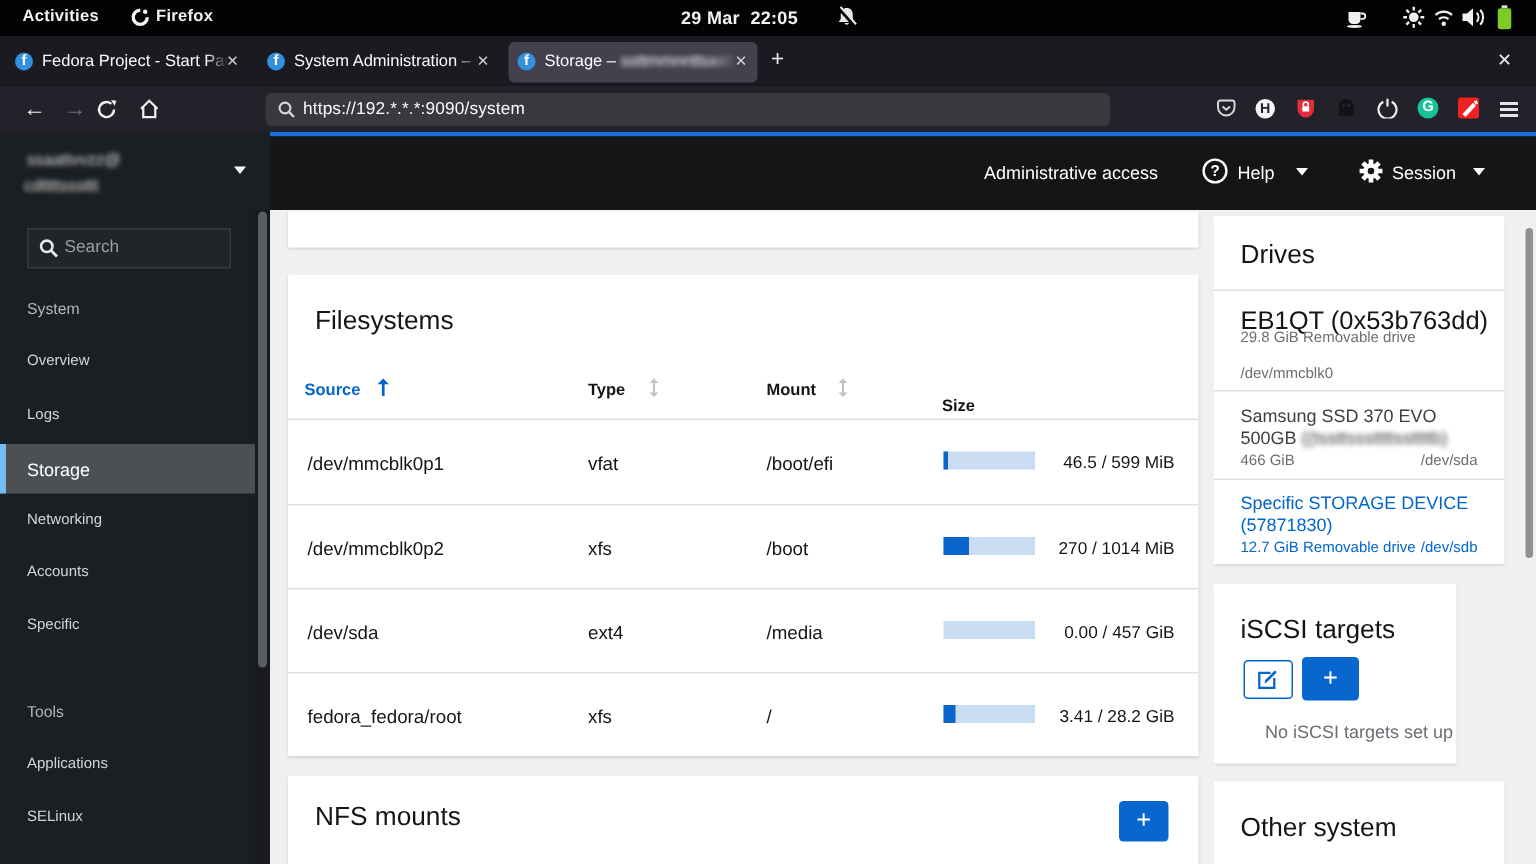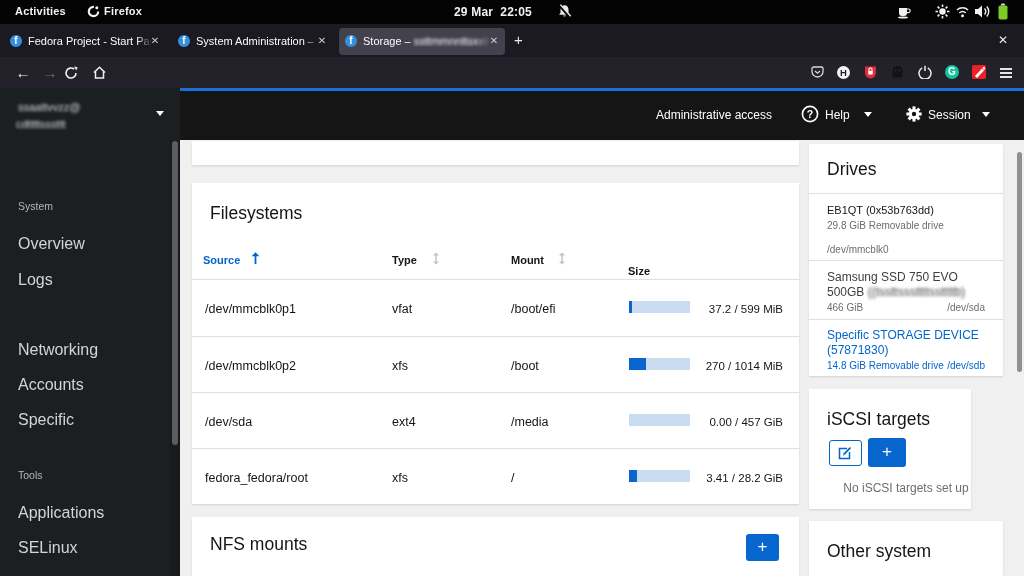--- a/index.html
+++ b/index.html
@@ -22,21 +22,21 @@
   #navbar { left:0; top:57px; width:1024px; height:31px; background:#23222b; }
   .nbico { position:absolute; top:0; height:31px; line-height:31px; text-align:center; color:#eef0f2; }
   #urlbar { position:absolute; left:177px; top:5px; width:563px; height:22px; background:#39383f; border-radius:4px; color:#fbfbfe; }
 
   
   #blueline { left:180px; top:88px; width:844px; height:3px; background:#1a6fd9; }
   #masthead { left:180px; top:91px; width:844px; height:49px; background:#151515; color:#fff; font-size:12px; }
   #sidebar { left:0; top:88px; width:180px; height:488px; background:#1c1f22; color:#d2d5d8; }
   #sidegutter { left:170px; top:140px; width:10px; height:436px; background:#181a1d; }
   #sidethumb { left:172px; top:141px; width:6px; height:304px; background:#5a5e62; border-radius:3px; }
-  .navitem { position:absolute; left:18px; font-size:16px; color:#d2d5d8; }
+  .navitem { position:absolute; left:18px; font-size:10px; color:#d2d5d8; }
   .navhead { position:absolute; left:18px; font-size:10.5px; color:#b3b6b9; }
 
   #content { left:180px; top:140px; width:844px; height:436px; background:#f0f0f0; }
   .card { position:absolute; background:#fff; box-shadow:0 1px 2px rgba(0,0,0,.12); }
   .ctitle { position:absolute; font-size:17.5px; color:#151515; }
   .sep { position:absolute; left:0; width:100%; height:1px; background:#e0e0e0; }
   .th { position:absolute; font-size:11px; font-weight:bold; color:#151515; }
   .td { position:absolute; font-size:12.5px; color:#151515; }
   .sm { font-size:10px; letter-spacing:0; }
   .gray { color:#6a6e73; }
@@ -131,20 +131,27 @@
 <div id="navbar" class="abs">
   <span class="nbico" style="left:13px; width:20px; font-size:15px;">←</span>
   <span class="nbico" style="left:40px; width:20px; font-size:15px; color:#6e6d78;">→</span>
   <svg class="abs" style="left:64px; top:9px;" width="14" height="14" viewBox="0 0 14 14">
       <path d="M12 7 a5 5 0 1 1 -1.8-3.8" fill="none" stroke="#eef0f2" stroke-width="1.6"></path>
       <polygon points="10,0.6 13.6,1.2 12.4,4.6" fill="#eef0f2"></polygon>
     </svg>
   <svg class="abs" style="left:92px; top:8px;" width="15" height="15" viewBox="0 0 15 15">
       <path d="M2 7.5 L7.5 2.2 L13 7.5 M3.5 6.5 V13 h8 V6.5" fill="none" stroke="#eef0f2" stroke-width="1.5"></path>
     </svg>
+  <div id="urlbar">
+    <svg class="abs" style="left:8px; top:5px;" width="12" height="12" viewBox="0 0 12 12">
+        <circle cx="5" cy="5" r="3.6" fill="none" stroke="#d7d7db" stroke-width="1.4"></circle>
+        <line x1="7.8" y1="7.8" x2="11" y2="11" stroke="#d7d7db" stroke-width="1.6"></line>
+      </svg>
+    <span class="abs" style="left:25px; top:4.5px; font-size:11.5px; letter-spacing:.1px;">https://192.*.*.*:9090/system</span>
+  </div>
 
   <svg class="abs" style="left:811px; top:9px;" width="13" height="13" viewBox="0 0 13 13">
       <path d="M1 2.5 a1.5 1.5 0 0 1 1.5-1.5 h8 a1.5 1.5 0 0 1 1.5 1.5 v3 a5.5 5.5 0 0 1 -11 0z" fill="none" stroke="#d8d8de" stroke-width="1.3"></path>
       <path d="M4 5 l2.5 2.2 L9 5" fill="none" stroke="#d8d8de" stroke-width="1.3"></path>
     </svg>
   <div class="abs" style="left:837px; top:9px; width:13px; height:13px; border-radius:50%; background:#f5f5f7; color:#23222b; font-size:9.5px; font-weight:bold; text-align:center; line-height:13px;">H</div>
   <svg class="abs" style="left:864px; top:8px;" width="13" height="14" viewBox="0 0 13 14">
       <path d="M1 1.5 h11 v6 a5.5 6 0 0 1 -5.5 6 a5.5 6 0 0 1 -5.5-6z" fill="#e12d3b"></path>
       <rect x="4.2" y="5.8" width="4.6" height="3.6" rx="0.6" fill="#fff"></rect>
       <path d="M4.9 5.8 v-1.2 a1.6 1.6 0 0 1 3.2 0 v1.2" fill="none" stroke="#fff" stroke-width="1.1"></path>
@@ -197,23 +204,33 @@
       <circle cx="9" cy="9" r="2.2" fill="#151515"></circle>
     </svg>
   <span class="abs" style="left:748px; top:17px;">Session</span>
   <div class="caret" style="left:802px; top:21px;"></div>
 </div>
 
 <div id="sidebar" class="abs">
   <div class="abs blurred" style="left:18px; top:13px; font-size:11px; color:#dcdcdc;">ssaattvvzz@</div>
   <div class="abs blurred" style="left:16px; top:30px; font-size:11px; color:#dcdcdc;">cdttttsssttt</div>
   <div class="caret" style="left:156px; top:23px;"></div>
+  <div class="abs" style="left:18px; top:64px; width:136px; height:27px; background:#222528; border:1px solid #35383c;">
+    <svg class="abs" style="left:7px; top:6px;" width="13" height="13" viewBox="0 0 13 13">
+        <circle cx="5.2" cy="5.2" r="3.8" fill="none" stroke="#e8e8e8" stroke-width="1.7"></circle>
+        <line x1="8.2" y1="8.2" x2="12" y2="12" stroke="#e8e8e8" stroke-width="1.9"></line>
+      </svg>
+    <span class="abs" style="left:24px; top:6px; font-size:11.5px; color:#9b9ea1;">Search</span>
+  </div>
   <div class="navhead" style="top:112px;">System</div>
   <div class="navitem" style="top:147px;">Overview</div>
   <div class="navitem" style="top:183px;">Logs</div>
+  <div class="abs" style="left:0; top:208px; width:170px; height:33px; background:#4c5053; border-left:4px solid #73bcf7;">
+    <span class="abs" style="left:14px; top:10px; font-size:12px; color:#fff;">Storage</span>
+  </div>
   <div class="navitem" style="top:253px;">Networking</div>
   <div class="navitem" style="top:288px;">Accounts</div>
   <div class="navitem" style="top:323px;">Specific</div>
   <div class="navhead" style="top:381px;">Tools</div>
   <div class="navitem" style="top:416px;">Applications</div>
   <div class="navitem" style="top:451px;">SELinux</div>
 </div>
 <div id="sidegutter" class="abs"></div>
 <div id="sidethumb" class="abs"></div>
 
@@ -242,21 +259,21 @@
       </svg>
     <div class="th" style="left:436px; top:82px;">Size</div>
     <div class="sep" style="top:96px;"></div>
 
     <div class="td" style="left:13px; top:119px;">/dev/mmcblk0p1</div>
     <div class="td" style="left:200px; top:119px;">vfat</div>
     <div class="td" style="left:319px; top:119px;">/boot/efi</div>
     <div class="bar" style="left:437px; top:118px;">
         <div class="fill" style="width:3px;"></div>
       </div>
-    <div class="sizetx" style="left:491px; top:120px;">37.2 / 599 MiB</div>
+    <div class="sizetx" style="left:491px; top:120px;">46.5 / 599 MiB</div>
     <div class="sep" style="top:153px;"></div>
 
     <div class="td" style="left:13px; top:176px;">/dev/mmcblk0p2</div>
     <div class="td" style="left:200px; top:176px;">xfs</div>
     <div class="td" style="left:319px; top:176px;">/boot</div>
     <div class="bar" style="left:437px; top:175px;">
         <div class="fill" style="width:17px;"></div>
       </div>
     <div class="sizetx" style="left:491px; top:177px;">270 / 1014 MiB</div>
     <div class="sep" style="top:209px;"></div>
@@ -278,32 +295,32 @@
   </div>
 
   <div class="card" style="left:12px; top:377px; width:607px; height:70px;">
     <div class="ctitle" style="left:18px; top:17px;">NFS mounts</div>
     <div class="pbtn" style="left:554px; top:17px; width:33px; height:27px; font-size:17px; line-height:26px;">+</div>
   </div>
 
   <div class="card" style="left:629px; top:4px; width:194px; height:232px;">
     <div class="ctitle" style="left:18px; top:15px;">Drives</div>
     <div class="sep" style="top:49px;"></div>
-    <div class="td" style="left:18px; top:60px; font-size:11px;">EB1QT (0x53b763dd)</div>
+    <div class="td" style="left:18px; top:60px; font-size:17px;">EB1QT (0x53b763dd)</div>
     <div class="td gray sm" style="left:18px; top:76px;">29.8 GiB Removable drive</div>
     <div class="td gray sm" style="left:18px; top:100px;">/dev/mmcblk0</div>
     <div class="sep" style="top:116px;"></div>
-    <div class="td" style="left:18px; top:126px; color:#3c4146; font-size:12px;">Samsung SSD 750 EVO</div>
+    <div class="td" style="left:18px; top:126px; color:#3c4146; font-size:12px;">Samsung SSD 370 EVO</div>
     <div class="td" style="left:18px; top:141px; color:#3c4146; font-size:12px;">500GB <span class="blurred">((tssttsssttttssttttb)</span></div>
     <div class="td gray sm" style="left:18px; top:158px;">466 GiB</div>
     <div class="td gray sm" style="left:0px; top:158px; width:176px; text-align:right;">/dev/sda</div>
     <div class="sep" style="top:175px;"></div>
     <div class="td blue" style="left:18px; top:184px; font-size:12px;">Specific STORAGE DEVICE</div>
     <div class="td blue" style="left:18px; top:199px; font-size:12px;">(57871830)</div>
-    <div class="td blue sm" style="left:18px; top:216px;">14.8 GiB Removable drive</div>
+    <div class="td blue sm" style="left:18px; top:216px;">12.7 GiB Removable drive</div>
     <div class="td blue sm" style="left:0px; top:216px; width:176px; text-align:right;">/dev/sdb</div>
   </div>
 
   <div class="card" style="left:629px; top:249px; width:162px; height:120px;">
     <div class="ctitle" style="left:18px; top:20px;">iSCSI targets</div>
     <div class="abs" style="left:20px; top:51px; width:33px; height:26px; background:#fff; border:1px solid #0066cc; border-radius:3px;">
       <svg class="abs" style="left:8px; top:5px;" width="14" height="14" viewBox="0 0 14 14">
           <path d="M9 2.5 H1.5 V12.5 H11.5 V6" fill="none" stroke="#0066cc" stroke-width="1.5"></path>
           <path d="M5 9.7 L5.6 7.2 L11.3 1.5 a0.9 0.9 0 0 1 1.3 0 l0 0 a0.9 0.9 0 0 1 0 1.3 L6.9 8.5z" fill="#0066cc"></path>
         </svg>

